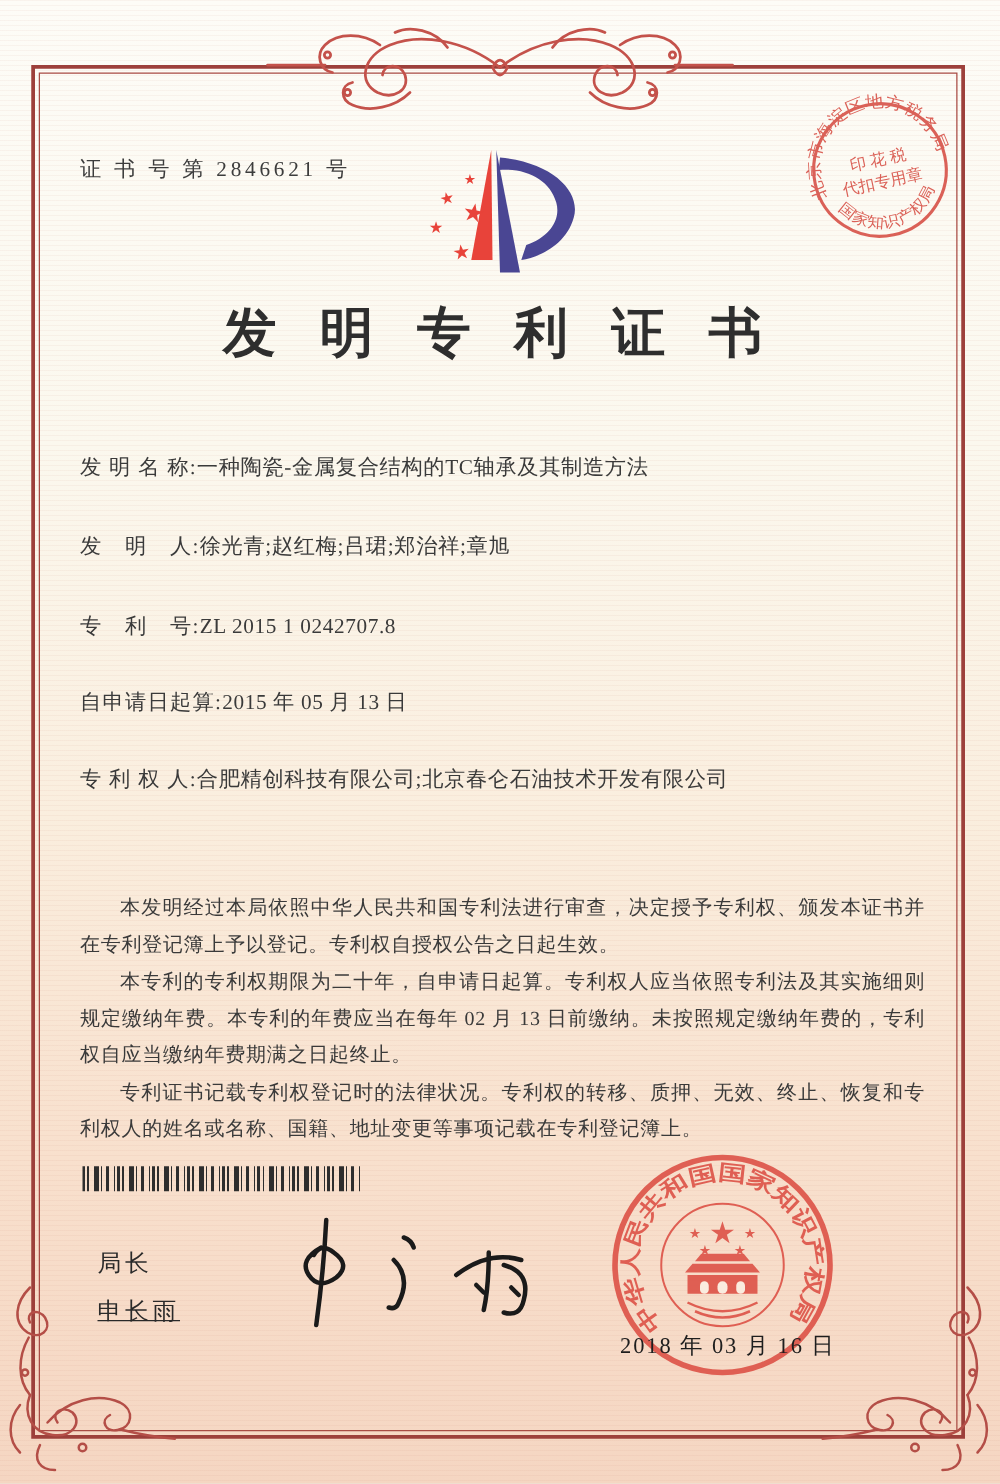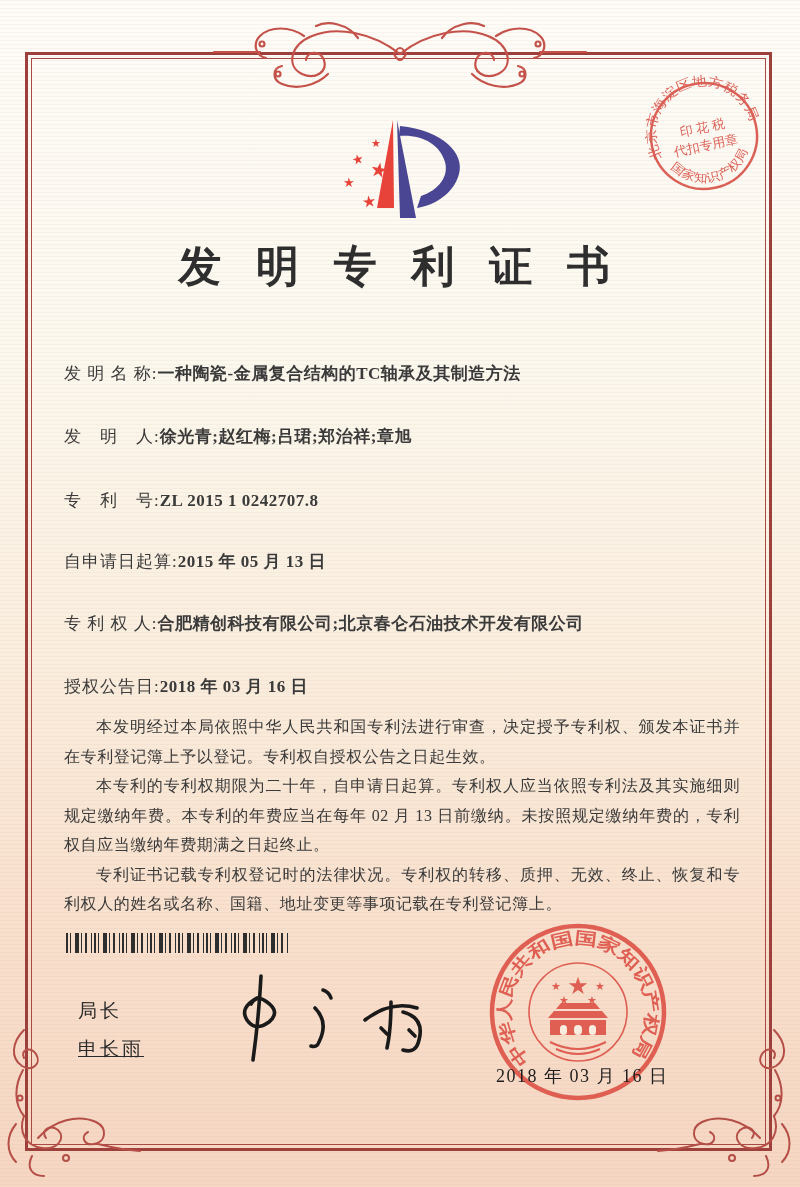--- a/index.html
+++ b/index.html
@@ -15,21 +15,21 @@
   .frame{position:absolute;left:25px;top:52px;right:28px;bottom:36px;
     border:3px solid #9d403b;z-index:1;}
   .frame-inner{position:absolute;inset:3px;border:1px solid #a84a43;}
   
   .cert-no{left:64px;top:124px;font-size:17px;letter-spacing:3px;color:#3c3c3c;z-index:3;}
   .title{left:0;top:238px;width:100%;text-align:center;font-size:43px;font-weight:600;
     letter-spacing:12px;color:#2e2e2e;margin:0;z-index:3;}
   
   .field{left:64px;width:690px;font-size:17px;line-height:24px;z-index:3;white-space:nowrap;}
   .flabel{letter-spacing:1px;}
-  .fvalue{letter-spacing:0.5px;font-weight:bold;}
+  .fvalue{letter-spacing:0.5px;}
   
   .body-text{left:64px;top:712px;width:676px;z-index:3;}
   .body-text p{margin:0;text-indent:2em;font-size:16px;line-height:29.5px;
     letter-spacing:0.6px;text-align:justify;color:#3a3a3a;}
   
   .barcode{left:66px;top:933px;width:222px;height:20px;z-index:3;
     background:repeating-linear-gradient(90deg,
       #2e2e2e 0 2px,transparent 2px 4px,#2e2e2e 4px 5px,transparent 5px 9px,
       #2e2e2e 9px 13px,transparent 13px 15px,#2e2e2e 15px 16px,transparent 16px 19px,
       #2e2e2e 19px 21px,transparent 21px 25px,#2e2e2e 25px 26px,transparent 26px 28px);}
@@ -86,20 +86,21 @@
       <path d="M30,128 C24,140 30,148 42,148"></path>
       <path d="M96,116 C112,120 124,122 138,123"></path>
       <circle cx="18" cy="70" r="2.5"></circle>
       <circle cx="64" cy="130" r="3"></circle>
     </g>
   </svg>
   <svg class="abs orn-br" width="140" height="155" viewBox="0 0 140 155">
     <use href="#cornerFlourish"></use>
   </svg>
 
+  <div class="abs cert-no">证 书 号 第 2846621 号</div>
 
   <svg class="abs logo" width="150" height="132" viewBox="0 0 150 132">
     <polygon points="60,24 44,112 61,112" fill="#e8433a"></polygon>
     <polygon points="64,24 67,122 83,122" fill="#4a4693"></polygon>
     <path fill="#4a4693" d="M67,30 C110,34 132,58 126,78 C120,100 98,110 84,112 L88,100 C106,94 116,80 112,66 C107,48 88,38 66,40 Z"></path>
   </svg>
   <span class="logo-star" style="left:371px;top:138px;font-size:11px;">★</span>
   <span class="logo-star" style="left:352px;top:153px;font-size:13px;transform:rotate(-12deg);">★</span>
   <span class="logo-star" style="left:370px;top:160px;font-size:20px;transform:rotate(10deg);">★</span>
   <span class="logo-star" style="left:343px;top:176px;font-size:13px;">★</span>
@@ -128,23 +129,20 @@
     <span class="flabel">发　明　人:</span><span class="fvalue">徐光青;赵红梅;吕珺;郑治祥;章旭</span>
   </div>
   <div class="abs field" style="top:489px">
     <span class="flabel">专　利　号:</span><span class="fvalue">ZL 2015 1 0242707.8</span>
   </div>
   <div class="abs field" style="top:550px">
     <span class="flabel">自申请日起算:</span><span class="fvalue">2015 年 05 月 13 日</span>
   </div>
   <div class="abs field" style="top:612px">
     <span class="flabel">专 利 权 人:</span><span class="fvalue">合肥精创科技有限公司;北京春仑石油技术开发有限公司</span>
-  </div>
-  <div class="abs field" style="top:675px">
-    <span class="flabel">授权公告日:</span><span class="fvalue">2018 年 03 月 16 日</span>
   </div>
 
   <div class="abs body-text">
     <p>本发明经过本局依照中华人民共和国专利法进行审查，决定授予专利权、颁发本证书并在专利登记簿上予以登记。专利权自授权公告之日起生效。</p>
     <p>本专利的专利权期限为二十年，自申请日起算。专利权人应当依照专利法及其实施细则规定缴纳年费。本专利的年费应当在每年 02 月 13 日前缴纳。未按照规定缴纳年费的，专利权自应当缴纳年费期满之日起终止。</p>
     <p>专利证书记载专利权登记时的法律状况。专利权的转移、质押、无效、终止、恢复和专利权人的姓名或名称、国籍、地址变更等事项记载在专利登记簿上。</p>
   </div>
 
   <div class="abs barcode"></div>
 

